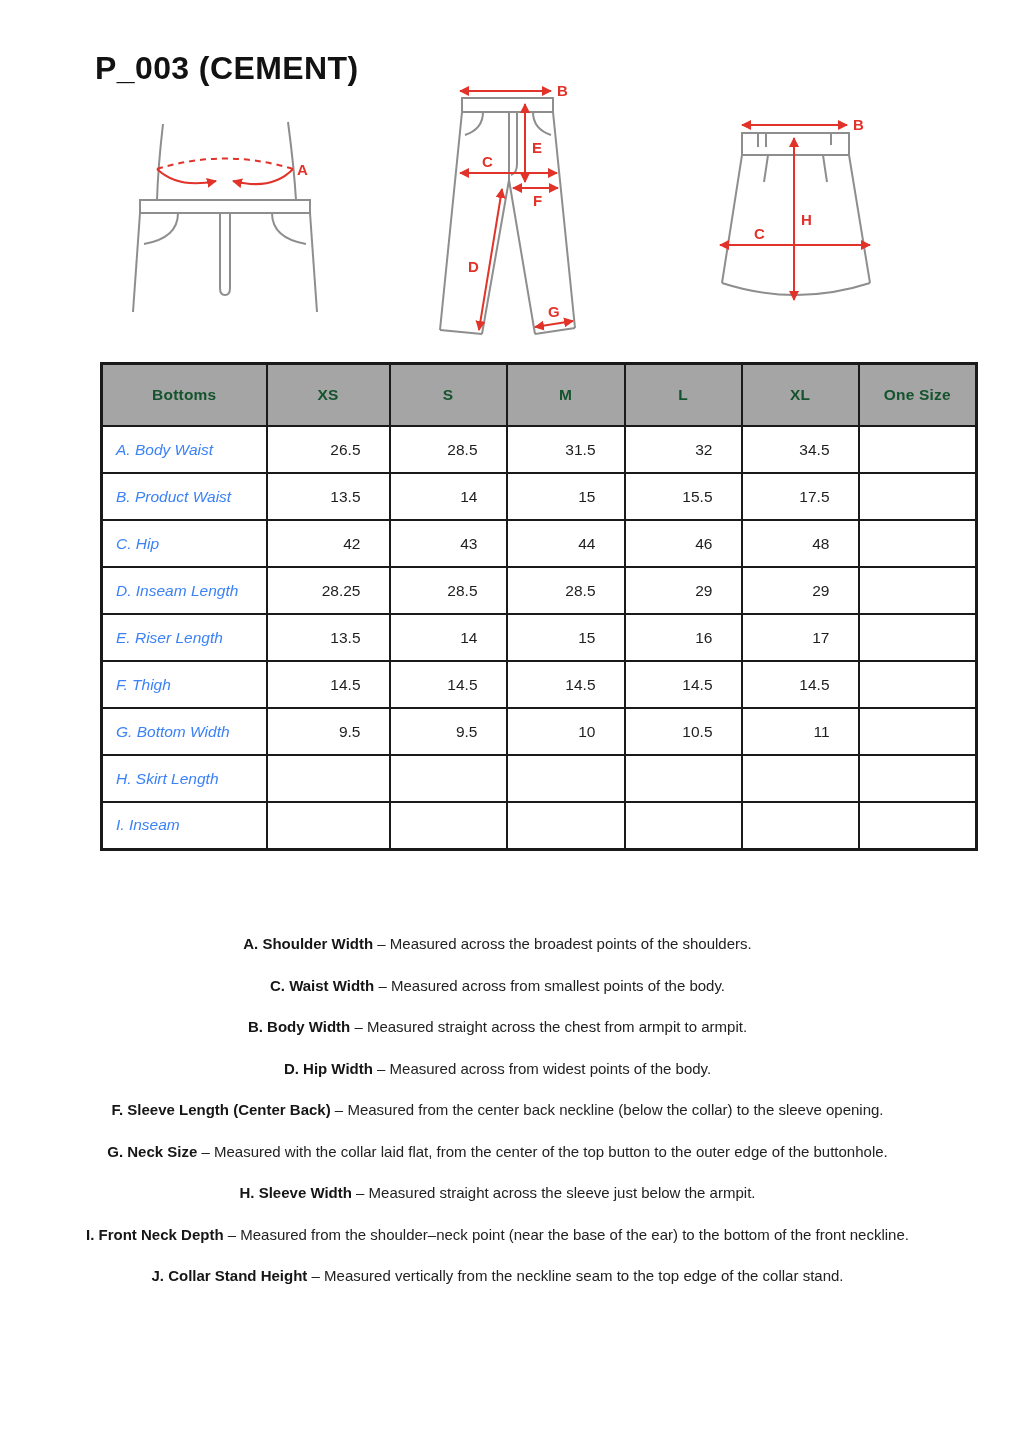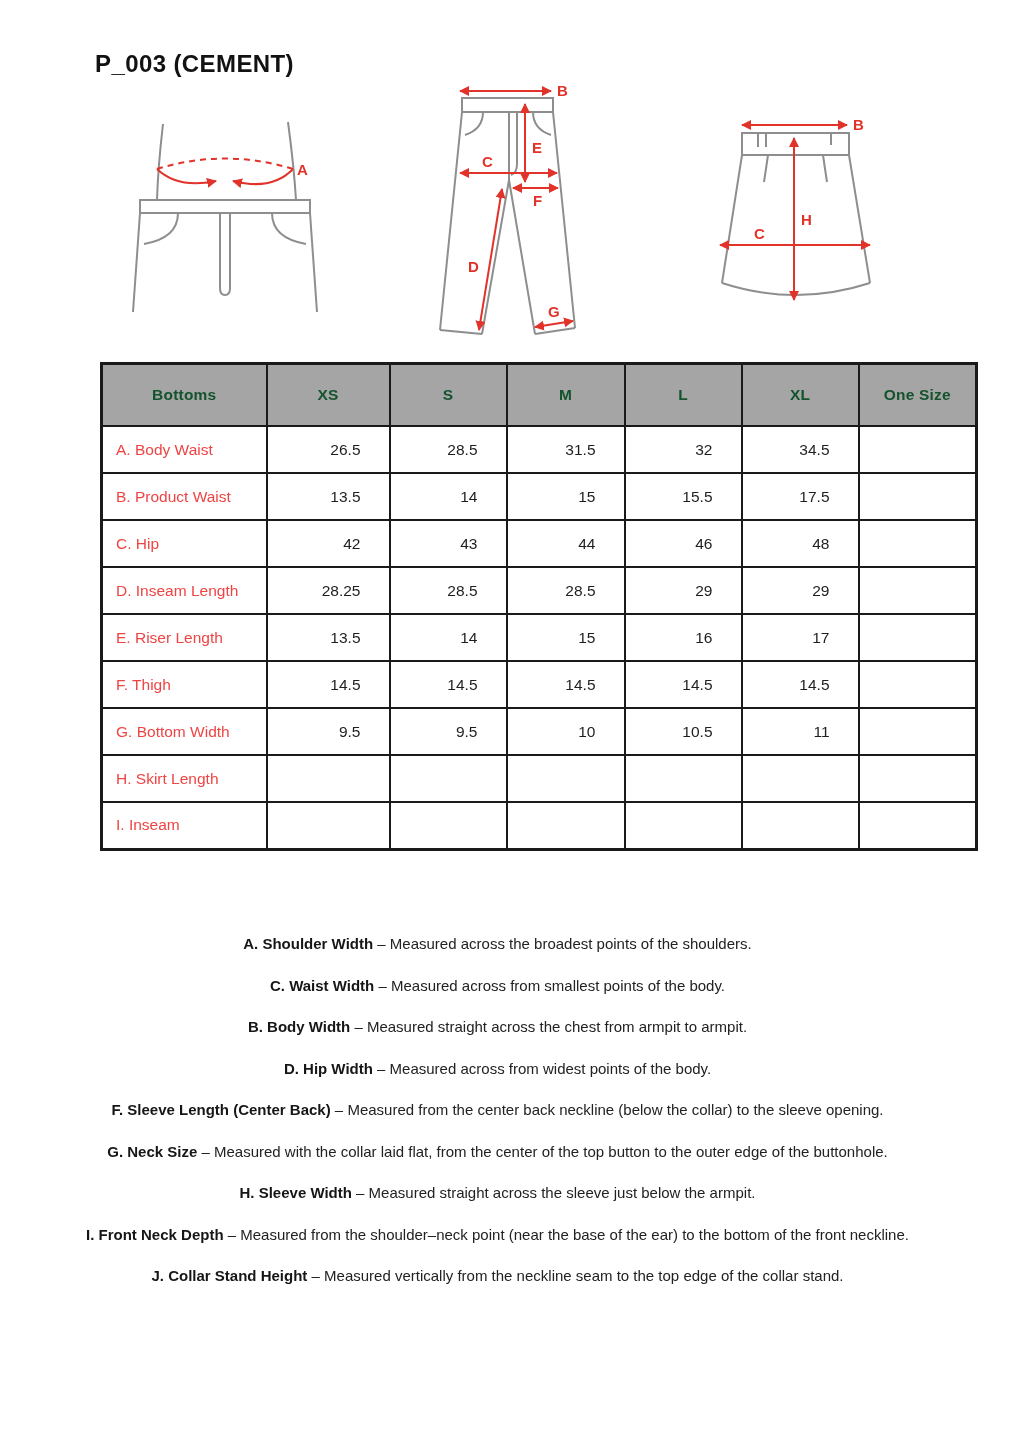--- a/index.html
+++ b/index.html
@@ -10,21 +10,21 @@
     background: #ffffff;
     font-family: "Liberation Sans", sans-serif;
     color: #1f1f1f;
     overflow: hidden;
   }
   .title {
     position: absolute;
     left: 95px;
     top: 50px;
     margin: 0;
-    font-size: 24px;
+    font-size: 32px;
     font-weight: 700;
     letter-spacing: 0.4px;
     color: #121212;
   }
   .diagram { position: absolute; }
   .diagram.waist  { left: 130px; top: 112px; }
   .diagram.pants  { left: 432px; top: 76px;  }
   .diagram.skirt  { left: 700px; top: 108px; }
   .garment { stroke: #8e8e8e; stroke-width: 2; fill: none; }
   .redline { stroke: #e1332a; stroke-width: 2; fill: none; }
@@ -53,21 +53,21 @@
   }
   table.size-table thead th {
     height: 58px;
     background: #a5a5a5;
     color: #14532d;
     font-weight: 700;
     text-align: center;
     letter-spacing: 0.2px;
   }
   table.size-table tbody tr { height: 47px; }
-  table.size-table td.row-label { text-align: left; padding-left: 13px; color: #ef4444; }
+  table.size-table td.row-label { text-align: left; padding-left: 13px; color: #3b82f6; font-style: italic; }
   table.size-table td.val { text-align: right; padding-right: 28px; color: #1e1e1e; }
   .legend {
     position: absolute;
     left: 55px;
     top: 933px;
     width: 885px;
     text-align: center;
   }
   .legend p {
     margin: 0 0 20px 0;

